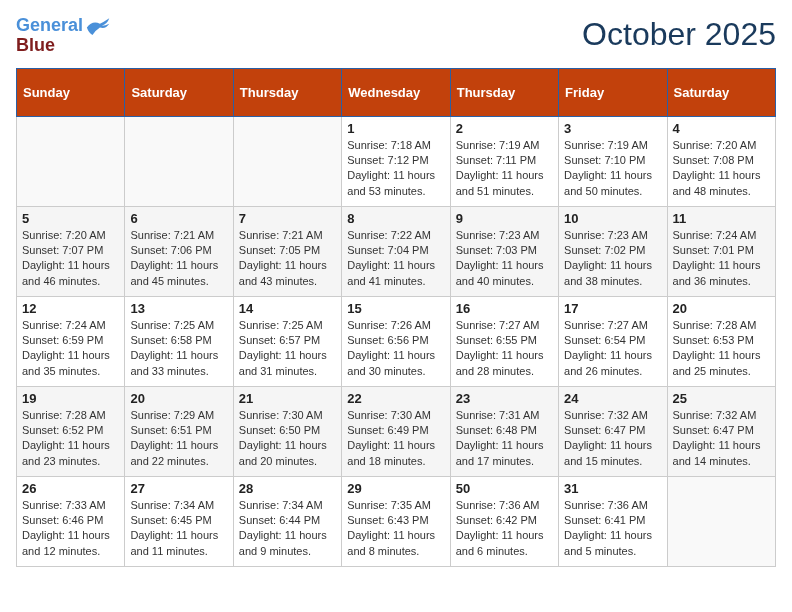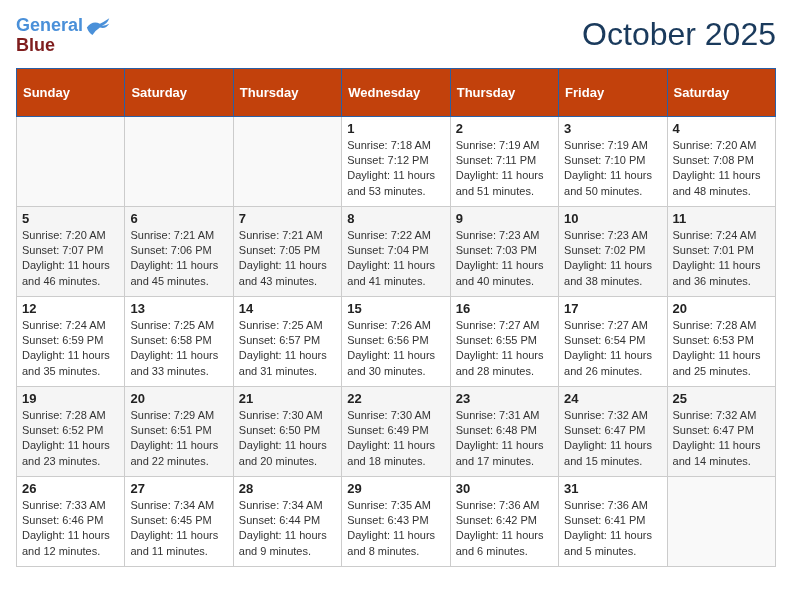--- a/index.html
+++ b/index.html
@@ -244,21 +244,21 @@
         </td>
         <td>
           <span class="day-number">28</span>
           <div class="day-info">Sunrise: 7:34 AM<br>Sunset: 6:44 PM<br>Daylight: 11 hours<br>and 9 minutes.</div>
         </td>
         <td>
           <span class="day-number">29</span>
           <div class="day-info">Sunrise: 7:35 AM<br>Sunset: 6:43 PM<br>Daylight: 11 hours<br>and 8 minutes.</div>
         </td>
         <td>
-          <span class="day-number">30</span>
+          <span class="day-number">50</span>
           <div class="day-info">Sunrise: 7:36 AM<br>Sunset: 6:42 PM<br>Daylight: 11 hours<br>and 6 minutes.</div>
         </td>
         <td>
           <span class="day-number">31</span>
           <div class="day-info">Sunrise: 7:36 AM<br>Sunset: 6:41 PM<br>Daylight: 11 hours<br>and 5 minutes.</div>
         </td>
         <td class="empty-cell"></td>
       </tr>
     </tbody>
 </table>

